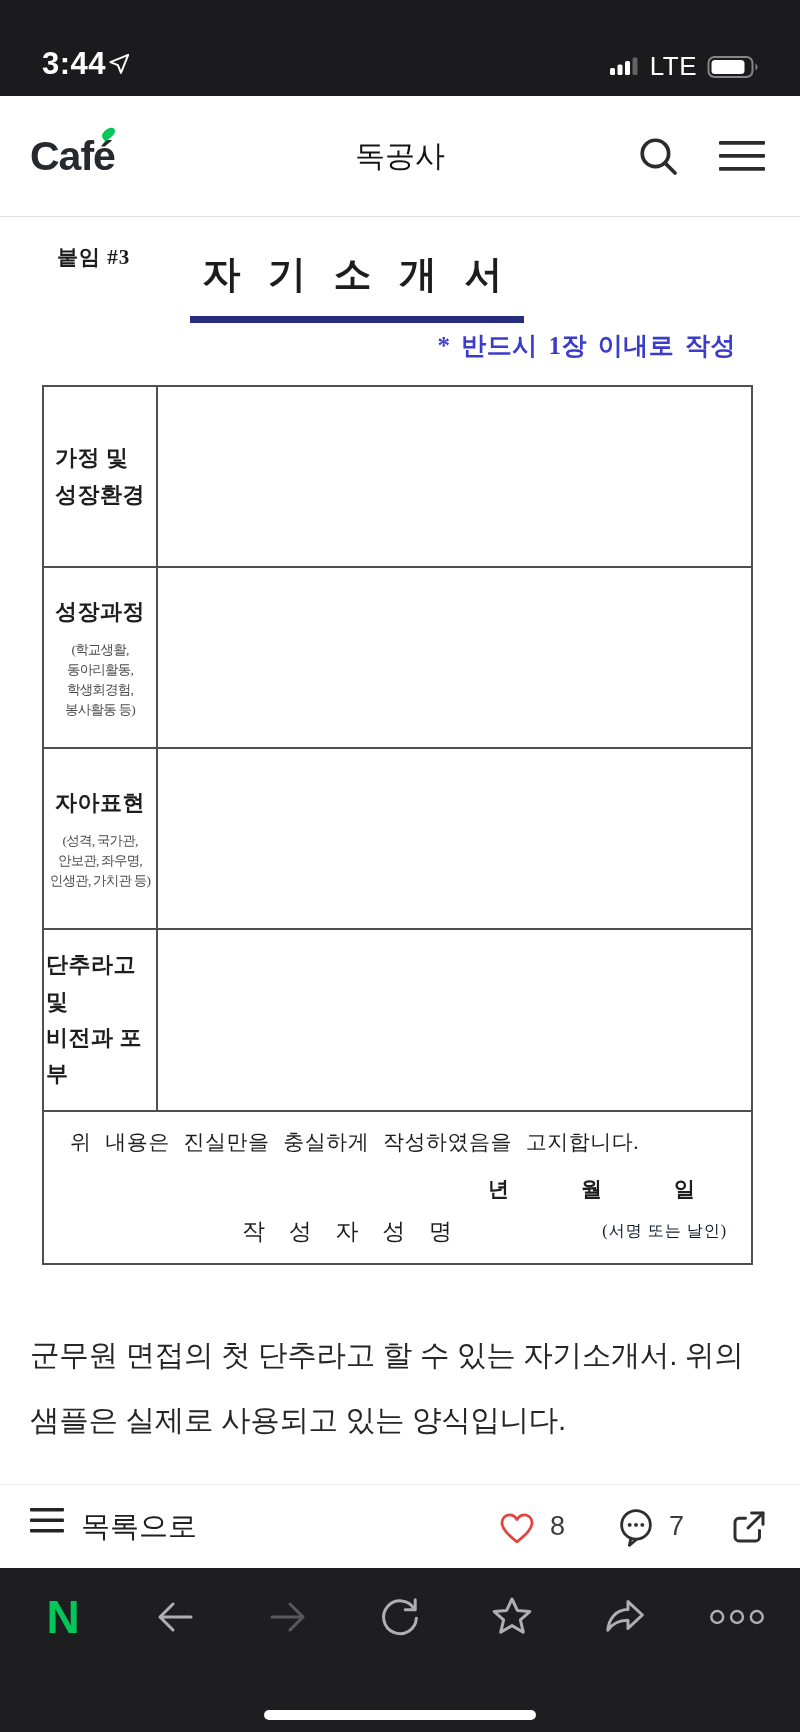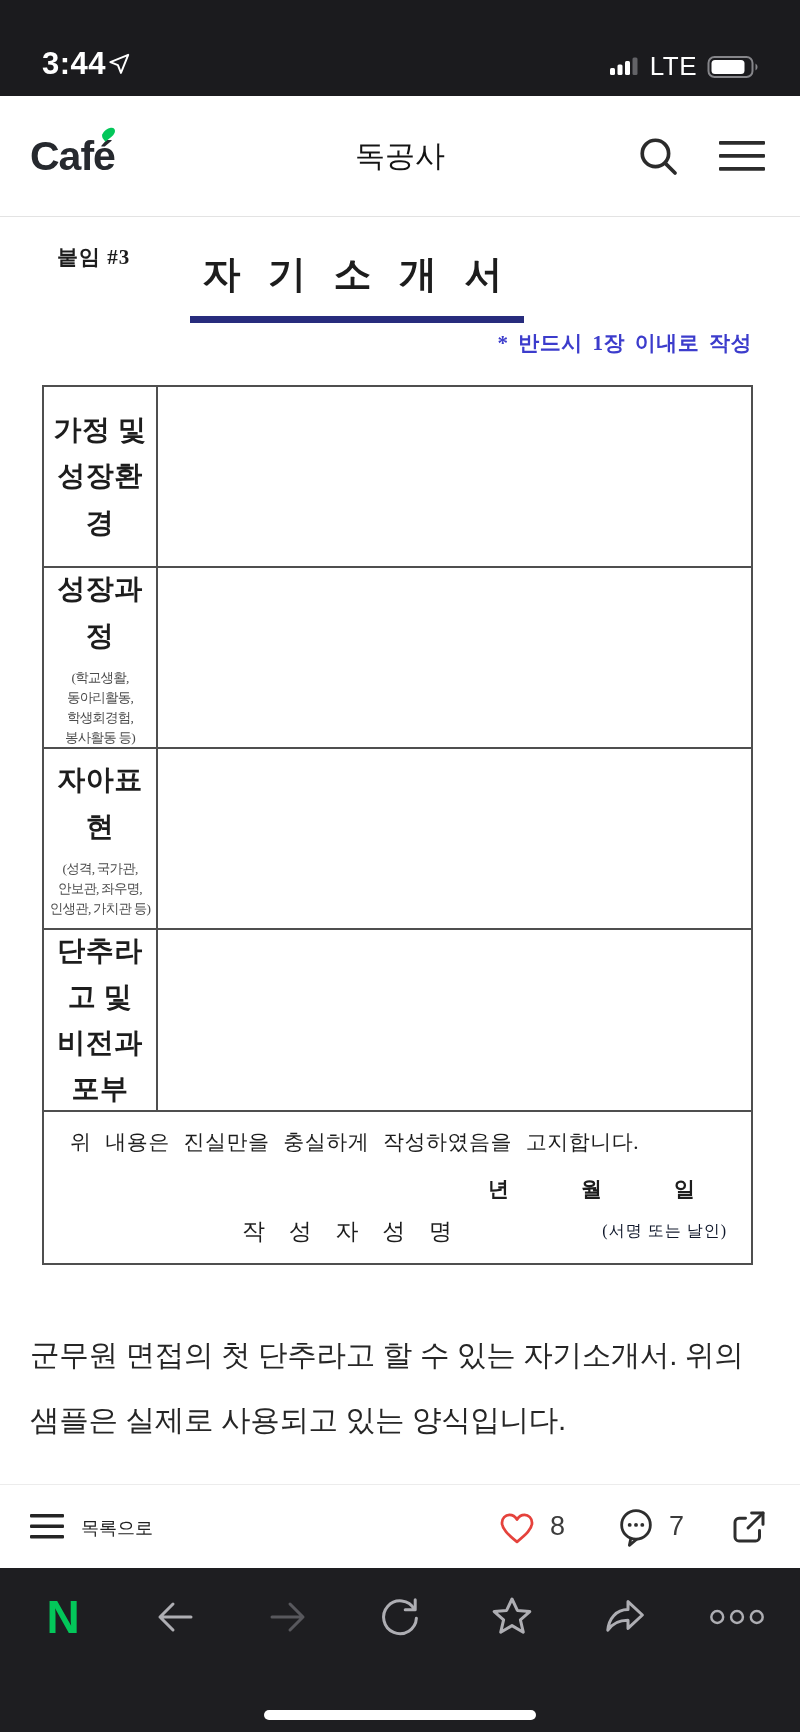--- a/index.html
+++ b/index.html
@@ -29,40 +29,40 @@
   .header-title{position:absolute;left:50%;transform:translateX(-50%);font-size:30px;color:#141414;}
   .header-actions{margin-left:auto;display:flex;align-items:center;gap:30px;}
   .icon-btn{background:none;border:none;cursor:pointer;display:flex;align-items:center;justify-content:center;padding:4px;}
 
   
   .content{flex:1;position:relative;background:#fff;overflow:hidden;}
   .form-image{position:absolute;inset:0;font-family:"Liberation Serif",serif;color:#1d1d1d;}
   .attach-label{position:absolute;top:26px;left:57px;font-size:21px;font-weight:700;letter-spacing:1px;}
   .form-title{position:absolute;top:32px;left:186px;width:342px;text-align:center;font-size:38px;font-weight:700;letter-spacing:9px;white-space:nowrap;}
   .title-underline{position:absolute;top:99px;left:190px;width:334px;height:7px;background:var(--underline-navy);}
-  .form-note{position:absolute;top:112px;right:48px;font-size:21px;font-weight:700;color:var(--note-blue);letter-spacing:0.5px;word-spacing:4px;}
+  .form-note{position:absolute;top:112px;right:64px;font-size:25px;font-weight:700;color:var(--note-blue);letter-spacing:0.5px;word-spacing:4px;}
 
   .form-table{position:absolute;top:168px;left:42px;width:711px;border:2px solid var(--form-border);background:#fff;}
   .form-row{display:flex;border-bottom:2px solid var(--form-border);}
   .r1{height:181px;} .r2{height:181px;} .r3{height:181px;} .r4{height:182px;}
   .label-cell{width:114px;flex:none;border-right:2px solid var(--form-border);display:flex;flex-direction:column;align-items:center;justify-content:center;padding:4px 2px;}
   .content-cell{flex:1;}
-  .form-label{font-size:28px;font-weight:700;line-height:1.65;text-align:center;white-space:pre-line;letter-spacing:0.5px;}
+  .form-label{font-size:22px;font-weight:700;line-height:1.65;text-align:left;white-space:pre-line;letter-spacing:0.5px;}
   .form-sublabel{font-size:13.5px;color:#4c4c4c;margin-top:9px;text-align:center;white-space:pre-line;line-height:1.5;letter-spacing:-0.8px;}
   .form-footer{height:151px;position:relative;}
   .statement{position:absolute;top:16px;left:26px;font-size:21px;word-spacing:8px;letter-spacing:0.5px;}
   .date-line{position:absolute;top:63px;right:56px;display:flex;gap:72px;font-size:21px;font-weight:700;}
   .signer-label{position:absolute;top:104px;left:198px;font-size:23px;letter-spacing:9px;}
   .sign-note{position:absolute;top:109px;right:24px;font-size:16px;color:#0f172a;letter-spacing:1px;}
 
   .body-text{position:absolute;top:1106px;left:30px;width:745px;font-size:29.5px;line-height:2.2;color:#262626;letter-spacing:-0.3px;}
 
   
   .action-bar{height:84px;background:#fff;border-top:1px solid #ececec;display:flex;align-items:center;padding:0 30px;flex:none;}
-  .list-btn{display:flex;align-items:flex-end;gap:17px;background:none;border:none;cursor:pointer;font-size:18px;color:#202020;font-family:Liberation Mono, monospace;}
+  .list-btn{display:flex;align-items:flex-start;gap:17px;background:none;border:none;cursor:pointer;font-size:29px;color:#202020;font-family:Liberation Mono, monospace;}
   .ab-right{margin-left:auto;display:flex;align-items:center;}
   .ab-group{display:flex;align-items:center;gap:12px;background:none;border:none;cursor:pointer;}
   .ab-count{font-size:27px;color:#3c3c3c;font-family:"Liberation Sans",sans-serif;}
   .gap40{width:44px;} .gap46{width:50px;}
 
   
   .nav-bar{height:164px;background:var(--navbar-bg);position:relative;display:flex;align-items:flex-start;justify-content:space-between;padding:20px 34px 0;flex:none;}
   .nav-btn{background:none;border:none;cursor:pointer;width:58px;height:58px;display:flex;align-items:center;justify-content:center;}
   .naver-n{font-size:46px;font-weight:900;color:var(--naver-green);font-family:"Liberation Sans",sans-serif;line-height:1;}
   .home-indicator{position:absolute;bottom:12px;left:50%;transform:translateX(-50%);width:272px;height:10px;border-radius:6px;background:#fff;cursor:pointer;}

